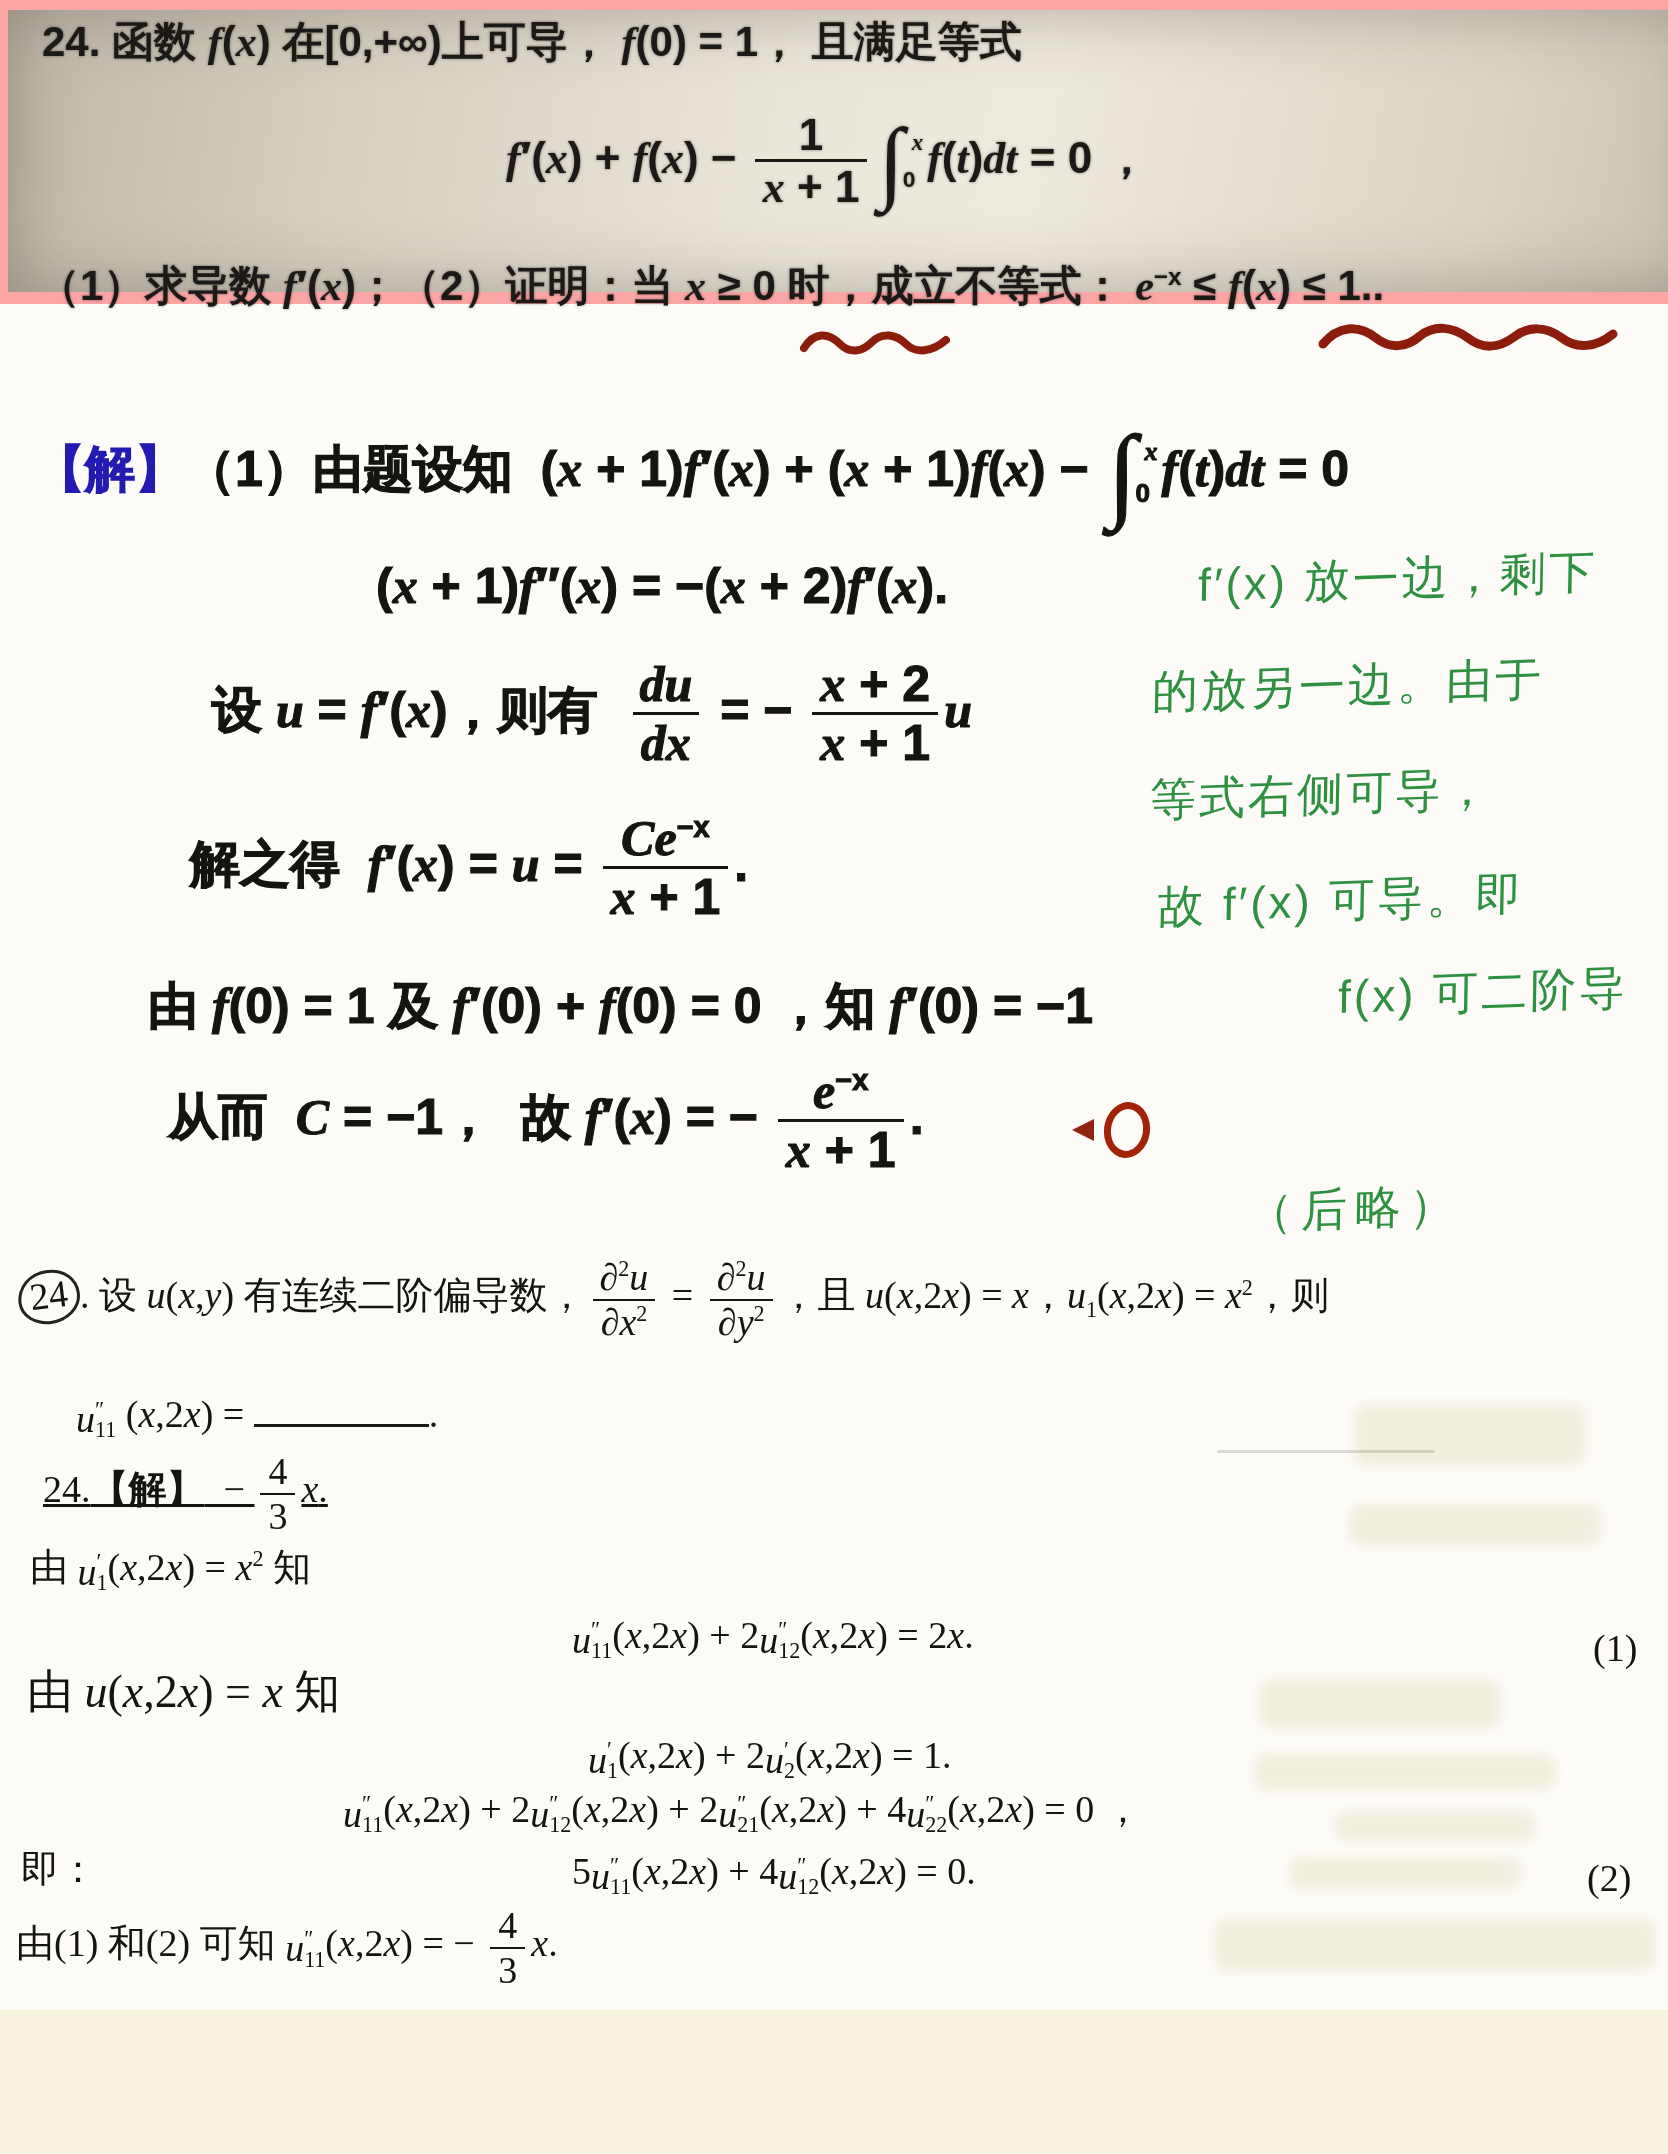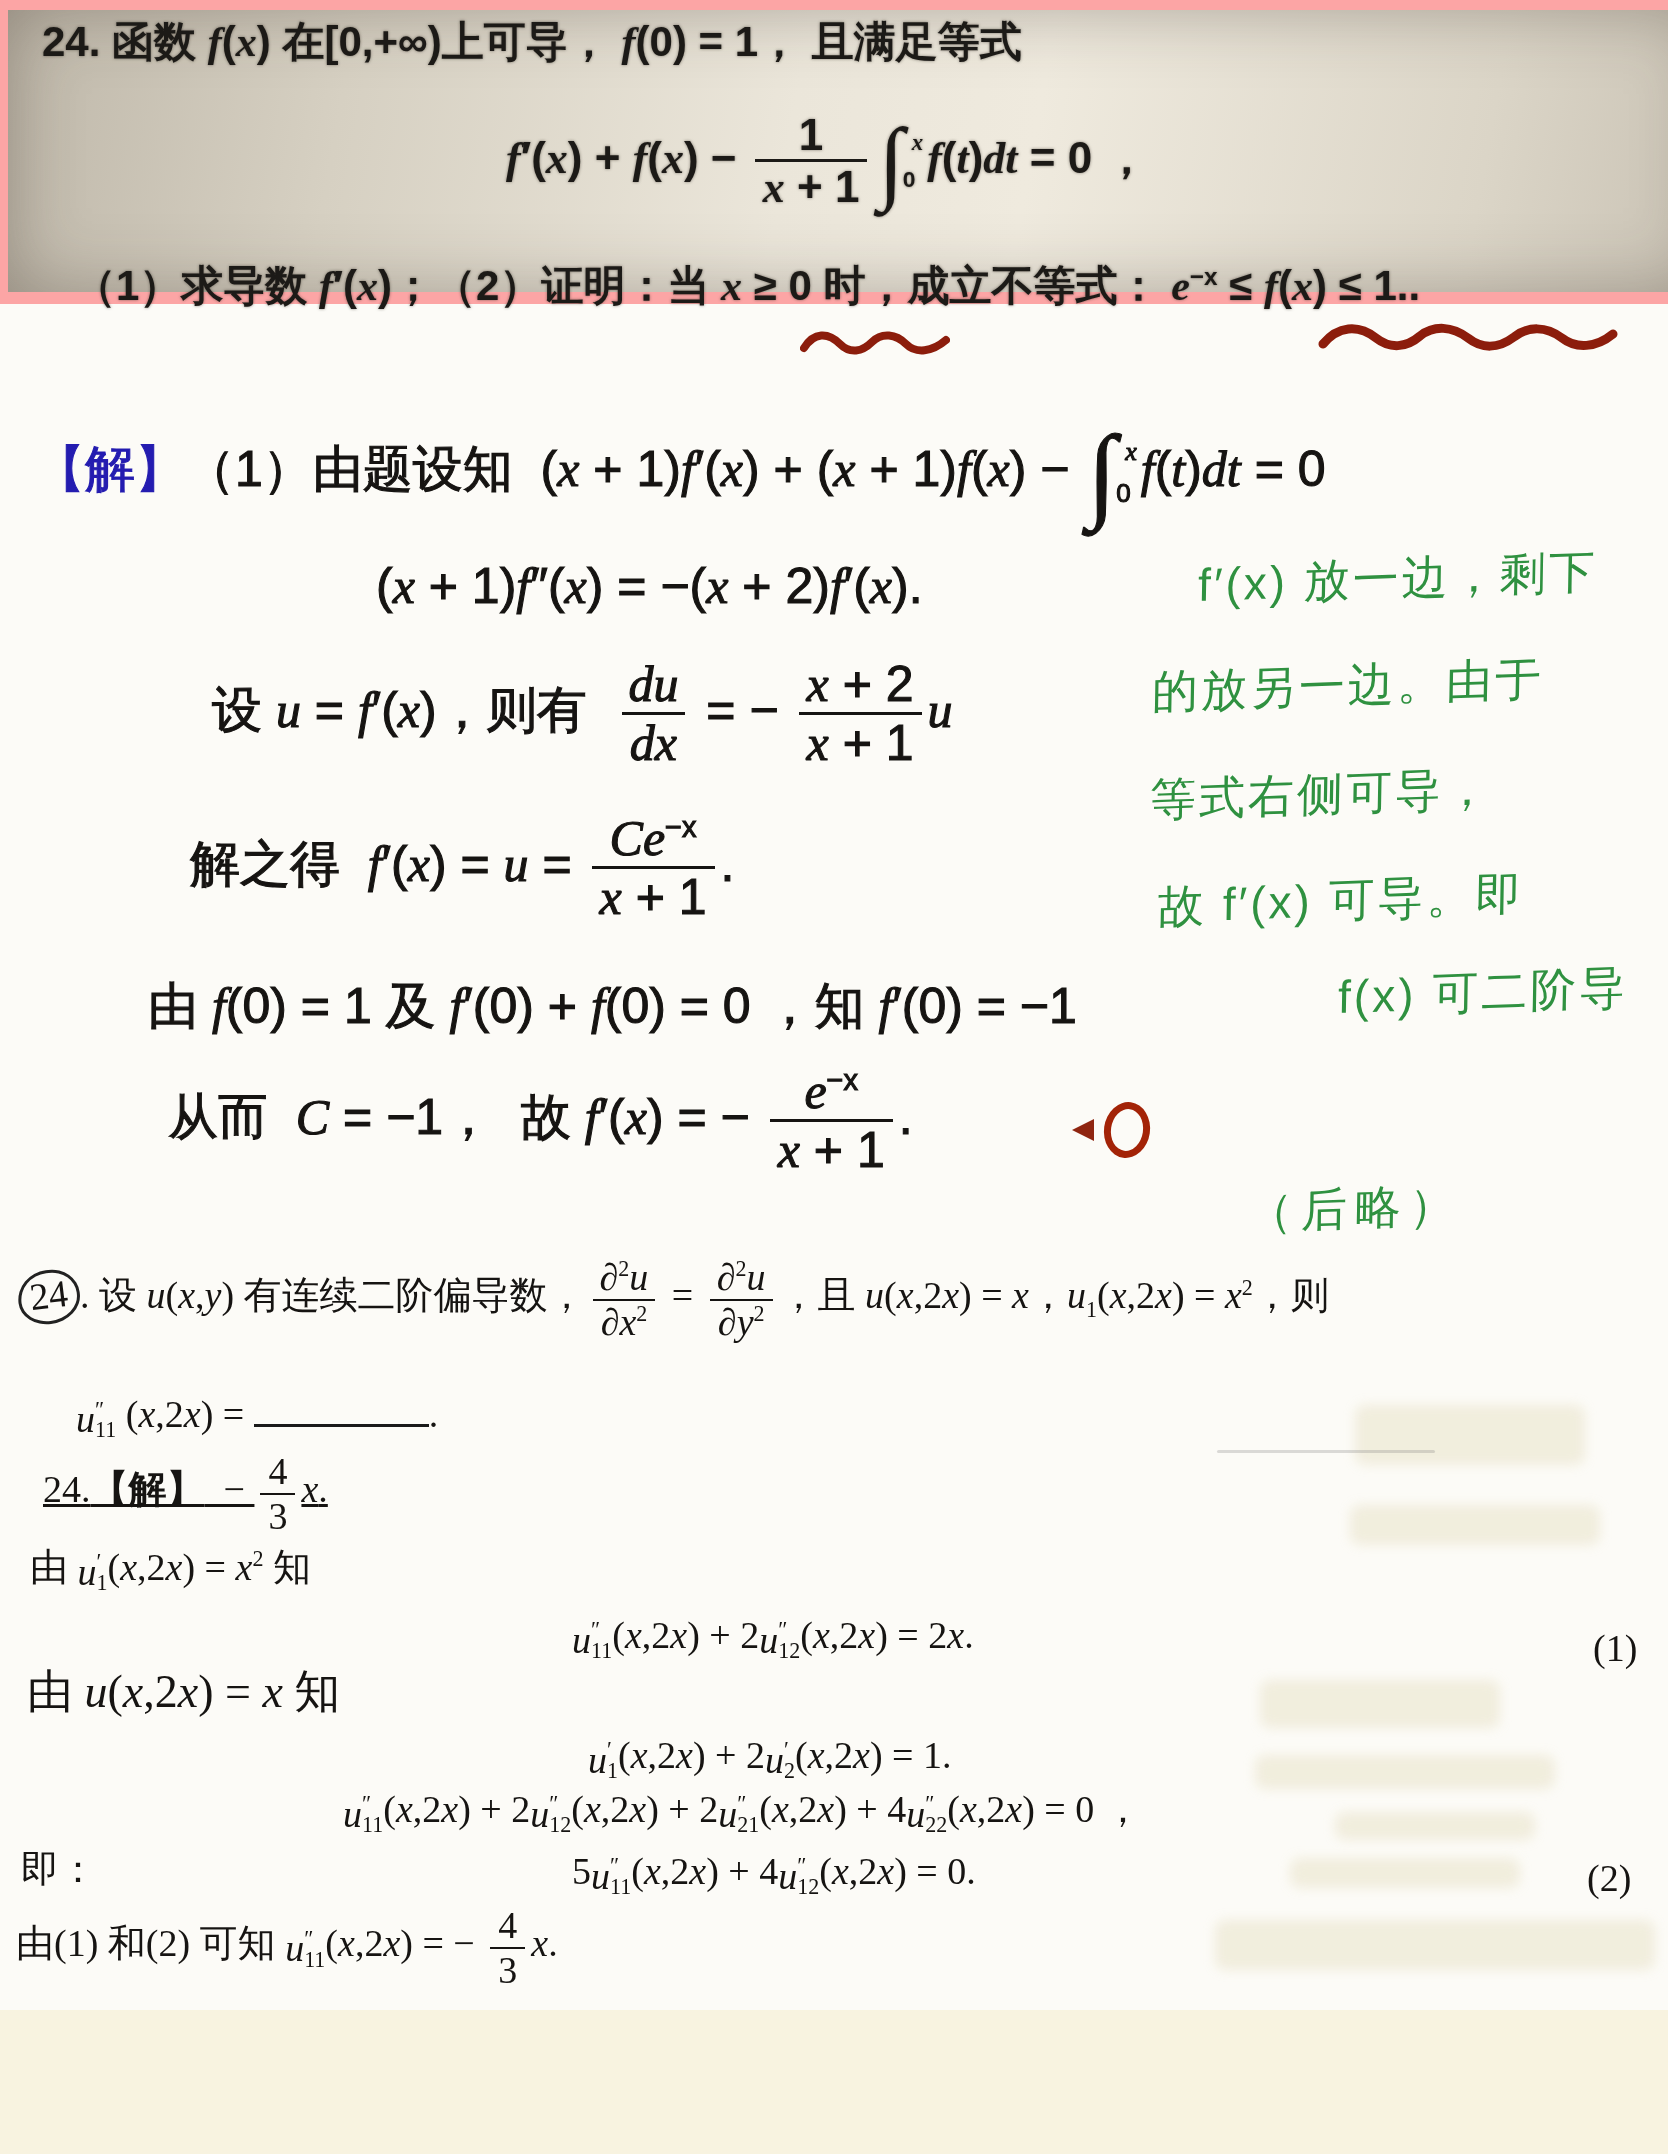--- a/index.html
+++ b/index.html
@@ -1,21 +1,21 @@
 <!DOCTYPE html>
 <html><head>
 <meta charset="utf-8">
 <style>
   html,body{margin:0;padding:0;background:#ffffff;}
   .page{position:relative;width:1668px;height:2154px;background:#fcfbf7;overflow:hidden;
         font-family:"Liberation Sans","DejaVu Sans",sans-serif;color:#161412;}
   .ln{position:absolute;white-space:pre;line-height:1.15;}
   .sans{font-family:"Liberation Sans","DejaVu Sans",sans-serif;}
   .serif{font-family:"Liberation Serif","DejaVu Serif",serif;}
-  .heavy{font-weight:400;-webkit-text-stroke:1.1px currentColor;}
+  .heavy{font-weight:700;-webkit-text-stroke:1.1px currentColor;}
   .it{font-style:italic;font-family:"Liberation Serif","DejaVu Serif",serif;}
   sup{font-size:0.58em;}
   sub{font-size:0.58em;}
   .frac{display:inline-flex;flex-direction:column;align-items:center;vertical-align:middle;
         margin:0 6px;line-height:1.12;text-align:center;}
   .frac .num,.frac .den{display:block;padding:0 8px;}
   .frac .den{border-top:3px solid currentColor;}
   .serif .frac .den{border-top-width:2px;}
   .intg{display:inline-flex;align-items:center;vertical-align:middle;margin:0 4px;}
   .int-sign{font-size:2.1em;line-height:1;font-family:"Liberation Serif","DejaVu Serif",serif;font-style:italic;}
@@ -51,21 +51,21 @@
 </style>
 </head>
 <body>
 
 <div class="page">
 
   <section class="photo">
     <div class="photo-inner">
       <div class="ln sans photo-text" style="left:34px;top:8px;font-size:42px;">24. 函数 <span class="it">f</span>(<span class="it">x</span>) 在[0,+∞)上可导， <span class="it">f</span>(0) = 1， 且满足等式</div>
       <div class="ln sans photo-text" style="left:498px;top:100px;font-size:44px;"><span class="it">f</span>′(<span class="it">x</span>) + <span class="it">f</span>(<span class="it">x</span>) − <span class="frac"><span class="num">1</span><span class="den"><span class="it">x</span> + 1</span></span><span class="intg"><span class="int-sign">∫</span><span class="int-lims"><span class="u">x</span><span class="l">0</span></span></span><span class="it">f</span>(<span class="it">t</span>)<span class="it">dt</span> = 0 ，</div>
-      <div class="ln sans photo-text" style="left:30px;top:252px;font-size:42px;margin-left:36px;">（1）求导数 <span class="it">f</span>′(<span class="it">x</span>)；（2）证明：当 <span class="it">x</span> ≥ 0 时，成立不等式： <span class="it">e</span><sup>−x</sup> ≤ <span class="it">f</span>(<span class="it">x</span>) ≤ 1..</div>
+      <div class="ln sans photo-text" style="left:30px;top:252px;font-size:42px;">（1）求导数 <span class="it">f</span>′(<span class="it">x</span>)；（2）证明：当 <span class="it">x</span> ≥ 0 时，成立不等式： <span class="it">e</span><sup>−x</sup> ≤ <span class="it">f</span>(<span class="it">x</span>) ≤ 1..</div>
       <svg class="wavy" style="left:792px;top:320px;" width="150" height="28" viewBox="0 0 150 28">
         <path d="M4 18 C 14 2, 28 2, 40 14 C 50 24, 62 22, 72 12 C 82 2, 96 4, 106 14 C 116 24, 132 22, 146 10" stroke="#8c1d0c" stroke-width="8" fill="none" stroke-linecap="round"></path>
       </svg>
       <svg class="wavy" style="left:1310px;top:312px;" width="300" height="34" viewBox="0 0 300 34">
         <path d="M5 22 C 20 4, 40 2, 58 16 C 72 27, 88 26, 102 14 C 116 3, 134 4, 150 16 C 164 27, 180 27, 196 15 C 210 4, 228 4, 244 16 C 258 27, 278 26, 295 12" stroke="#8c1d0c" stroke-width="9" fill="none" stroke-linecap="round"></path>
       </svg>
     </div>
   </section>
 
   <div class="ln sans heavy" style="left:35px;top:420px;font-size:50px;"><span class="blue">【解】</span>（1）由题设知  (<span class="it">x</span> + 1)<span class="it">f</span>′(<span class="it">x</span>) + (<span class="it">x</span> + 1)<span class="it">f</span>(<span class="it">x</span>) − <span class="intg"><span class="int-sign">∫</span><span class="int-lims"><span class="u">x</span><span class="l">0</span></span></span><span class="it">f</span>(<span class="it">t</span>)<span class="it">dt</span> = 0</div>

